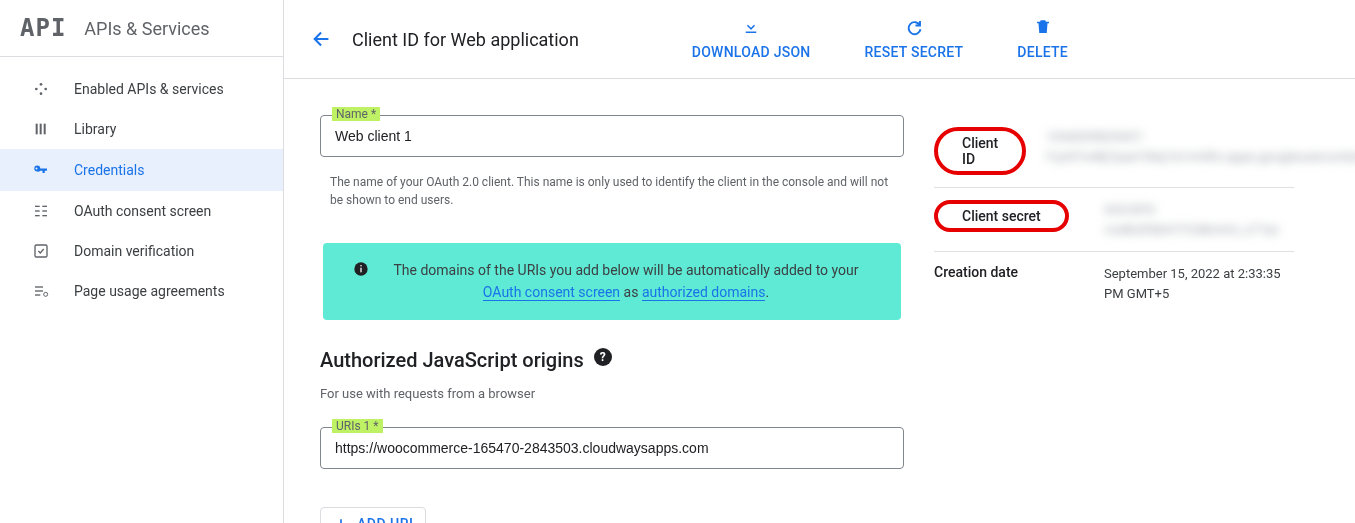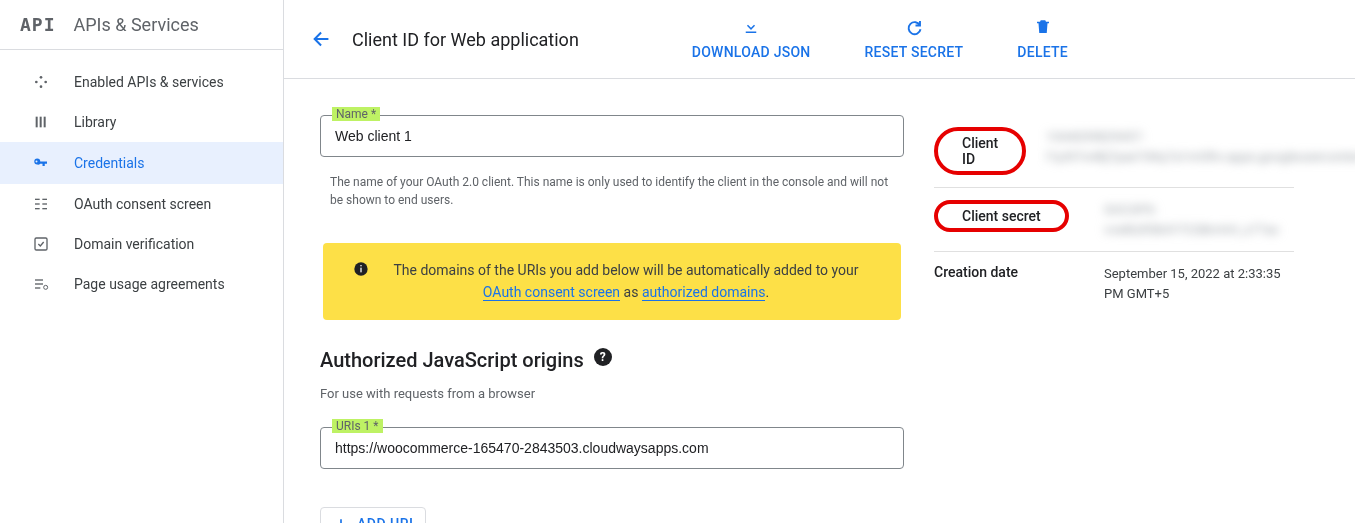--- a/index.html
+++ b/index.html
@@ -1,39 +1,39 @@
 <!DOCTYPE html>
 <html><head>
 <meta charset="utf-8">
 <style>
 * { box-sizing: border-box; margin: 0; padding: 0; }
 body { font-family: "Google Sans", Roboto, Arial, sans-serif; font-size: 14px; color: #202124; background: #fff; }
 .container { display: flex; height: 523px; width: 1355px; }
 .sidebar { width: 284px; border-right: 1px solid #dadce0; }
 .sidebar-header { display: flex; align-items: center; padding: 14px 20px; border-bottom: 1px solid #dadce0; }
-.api-logo { font-family: monospace; font-weight: 700; font-size: 18px; letter-spacing: 1px; color: #5f6368; margin-right: 18px; }
+.api-logo { font-family: monospace; font-weight: 700; font-size: 24px; letter-spacing: 1px; color: #5f6368; margin-right: 18px; }
 .sidebar-title { font-size: 18px; color: #5f6368; }
 .nav { padding-top: 12px; }
 .nav-item { display: flex; align-items: center; padding: 12px 30px; cursor: pointer; font-size: 14px; color: #3c4043; }
 .nav-item.active { background: #e8f0fe; color: #1a73e8; }
 .nav-item.active .nav-icon { color: #1a73e8; }
 .nav-icon { width: 22px; display: inline-flex; justify-content: center; margin-right: 22px; color: #5f6368; }
 .main { flex: 1; display: flex; flex-direction: column; }
 .topbar { display: flex; align-items: center; padding: 10px 20px; border-bottom: 1px solid #dadce0; gap: 12px; }
 .back-btn { width: 36px; height: 36px; display: flex; align-items: center; justify-content: center; border-radius: 50%; cursor: pointer; color: #1a73e8; }
 .page-title { font-size: 18px; color: #202124; margin-right: 39px; }
 .action-btn { display: flex; align-items: center; gap: 8px; color: #1a73e8; font-weight: 500; font-size: 14px; letter-spacing: 0.25px; padding: 8px 10px; cursor: pointer; text-transform: uppercase; flex-direction: column; }
 .content-row { display: flex; flex: 1; }
 .form-col { width: 640px; padding: 36px 20px 20px 36px; }
 .info-col { width: 380px; padding: 36px 10px 20px 10px; }
 .field-wrap { position: relative; margin-bottom: 10px; }
 .field-label { position: absolute; top: -8px; left: 12px; font-size: 12px; color: #5f6368; background: #bef264; padding: 0 4px; }
 .text-input { width: 100%; padding: 12px 14px; font-size: 14px; border: 1px solid #80868b; border-radius: 4px; outline: none; color: #202124; }
 .helper { font-size: 12px; color: #5f6368; line-height: 1.5; padding: 6px 10px; }
-.info-box { background: #fde047; padding: 16px 18px; margin: 28px 3px; display: flex; align-items: flex-start; gap: 20px; border-radius: 4px; }
+.info-box { background: #5eead4; padding: 16px 18px; margin: 28px 3px; display: flex; align-items: flex-start; gap: 20px; border-radius: 4px; }
 .info-icon { font-size: 16px; color: #202124; margin-top: 2px; padding-left: 12px; }
 .info-text { font-size: 14px; color: #3c4043; line-height: 1.6; text-align: center; flex: 1; padding-right: 20px; }
 .info-text a { color: #1a73e8; text-decoration: none; border-bottom: 1px solid #1a73e8; cursor: pointer; }
 .section-heading { display: flex; align-items: flex-start; gap: 10px; font-size: 20px; font-weight: 500; color: #202124; margin: 18px 0 14px; }
 .help-circle { width: 18px; height: 18px; border-radius: 50%; background: #202124; color: #fff; display: inline-flex; align-items: center; justify-content: center; font-size: 12px; font-weight: 700; }
 .sub-helper { font-size: 13px; color: #5f6368; margin-bottom: 26px; }
 .add-btn { display: inline-flex; align-items: center; gap: 8px; color: #1a73e8; font-weight: 500; font-size: 14px; letter-spacing: 0.5px; padding: 8px 12px; border: 1px solid #dadce0; border-radius: 4px; cursor: pointer; margin-top: 28px; }
 .info-row { display: flex; padding: 12px 0; border-top: 1px solid #e0e0e0; gap: 20px; }
 .info-row:first-child { border-top: none; }
 .info-key { width: 150px; font-weight: 500; color: #202124; font-size: 14px; }

